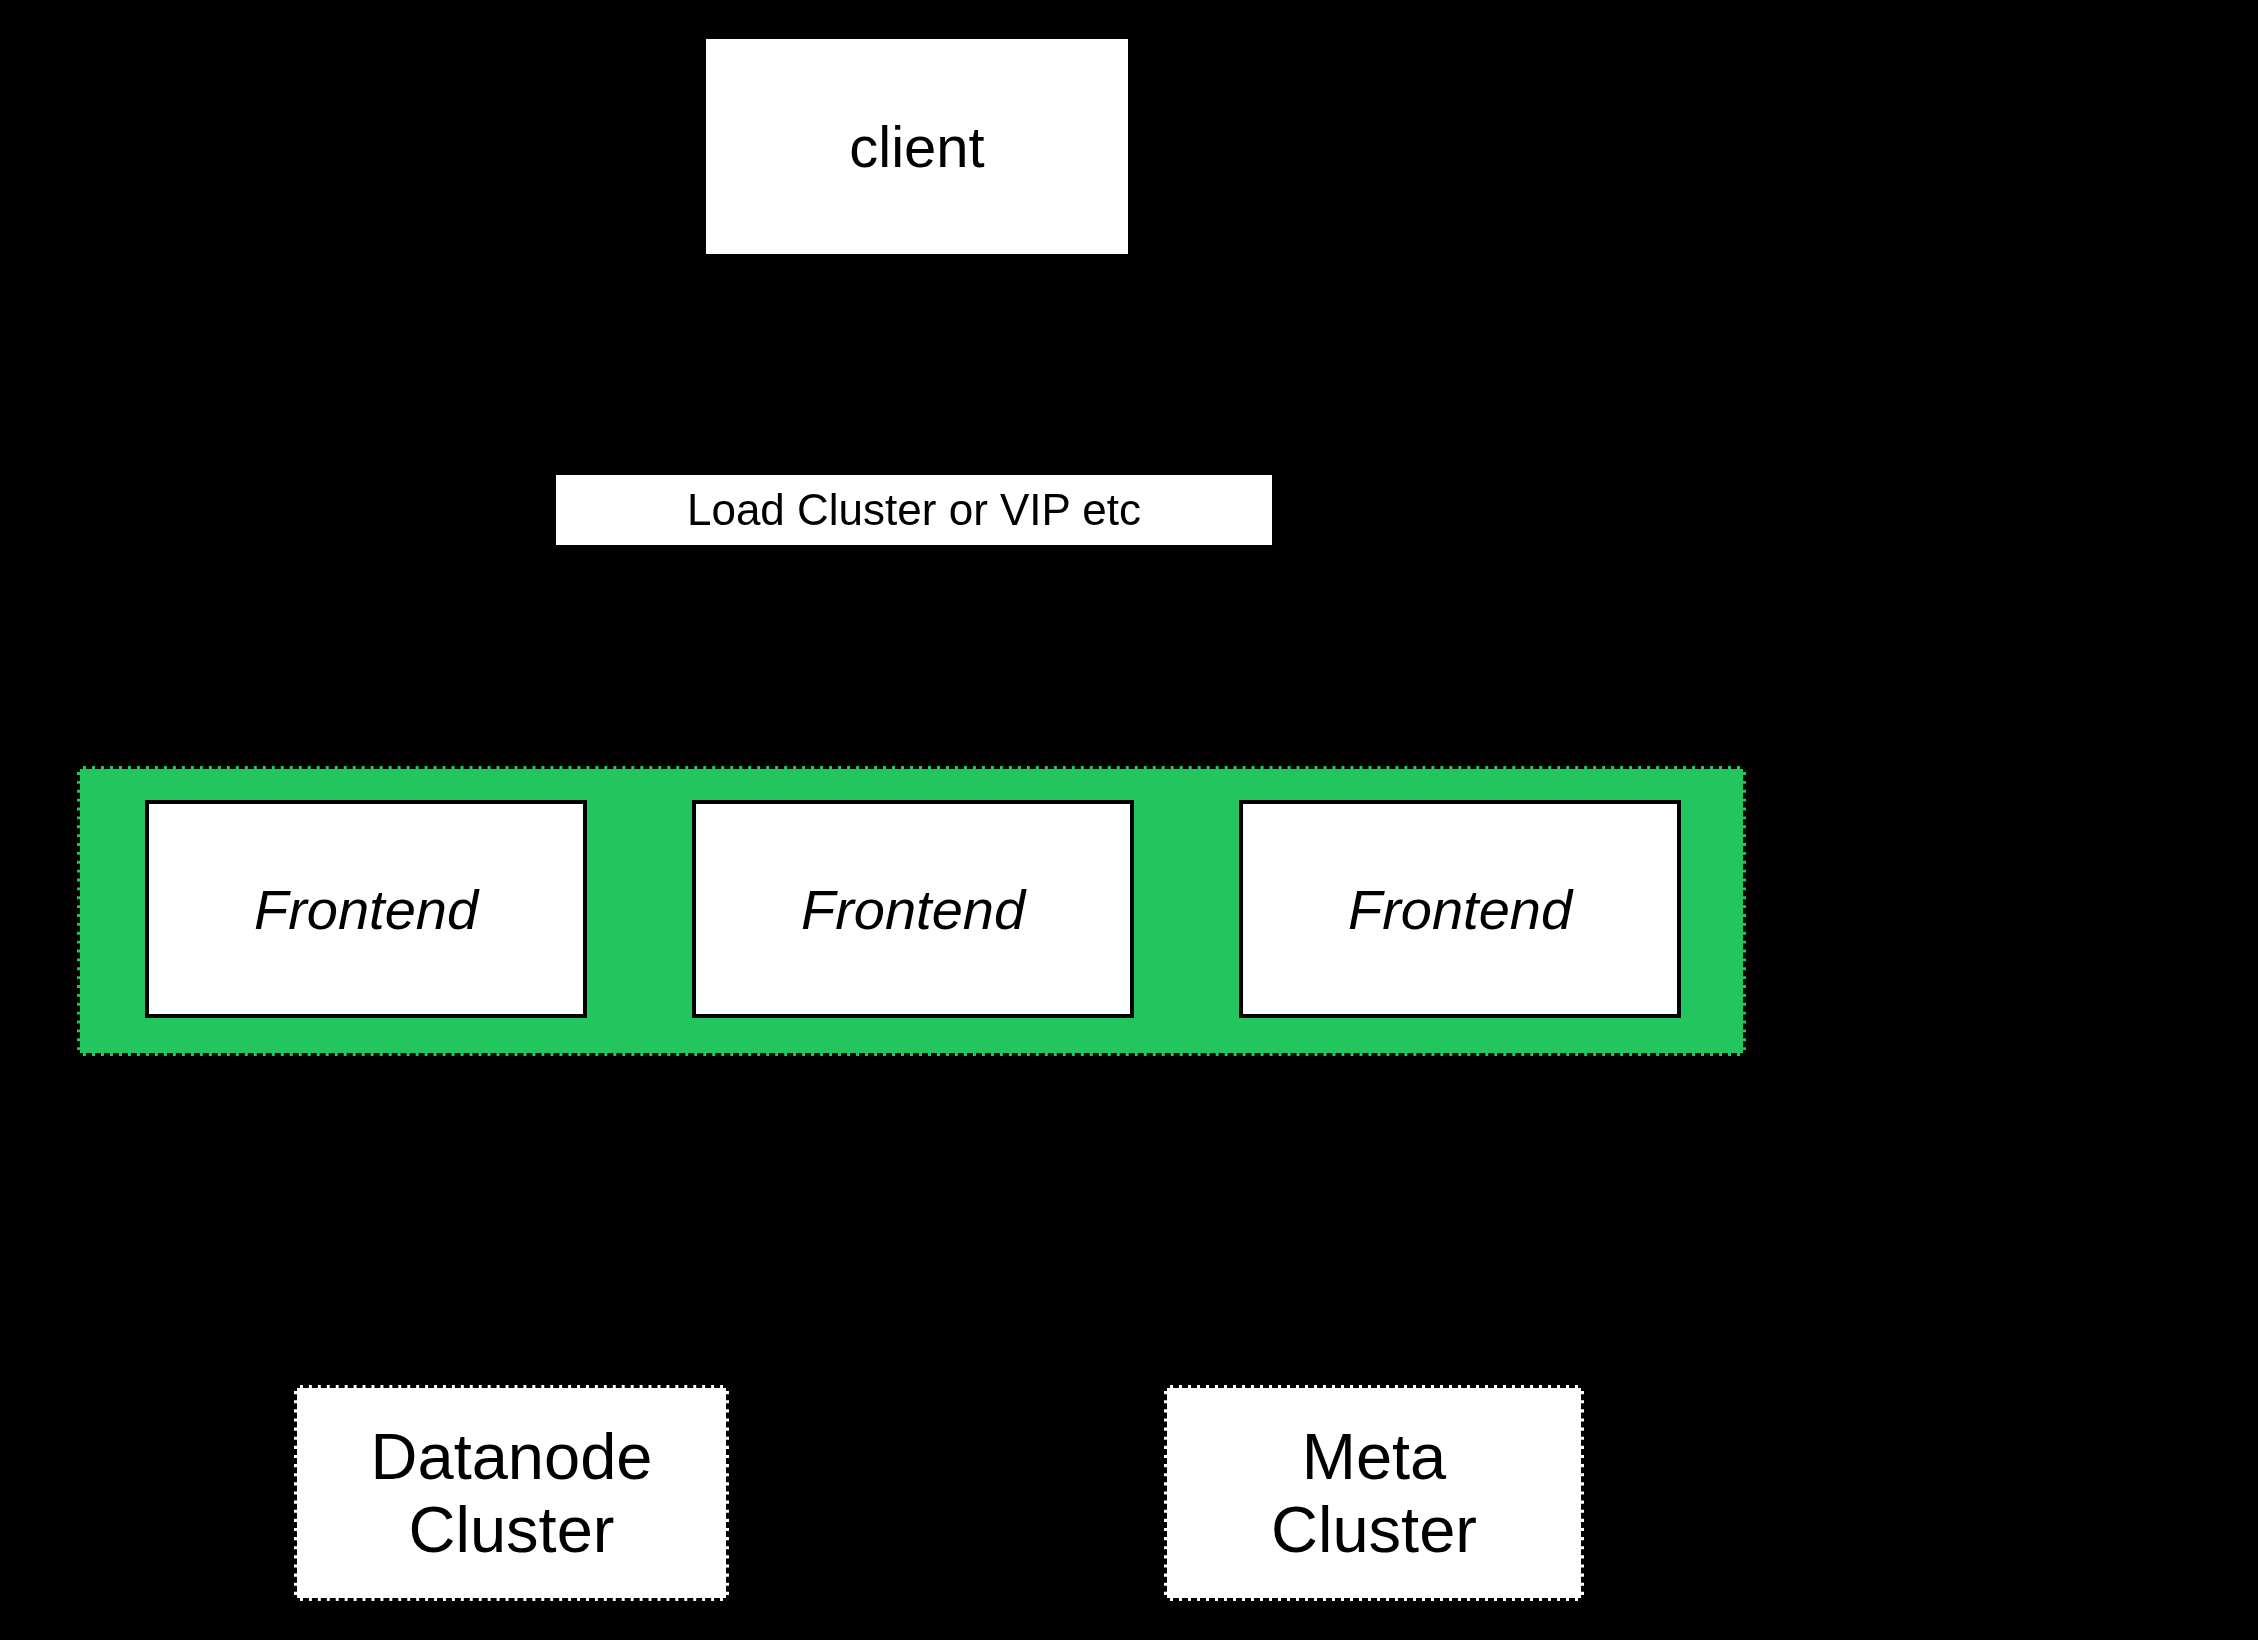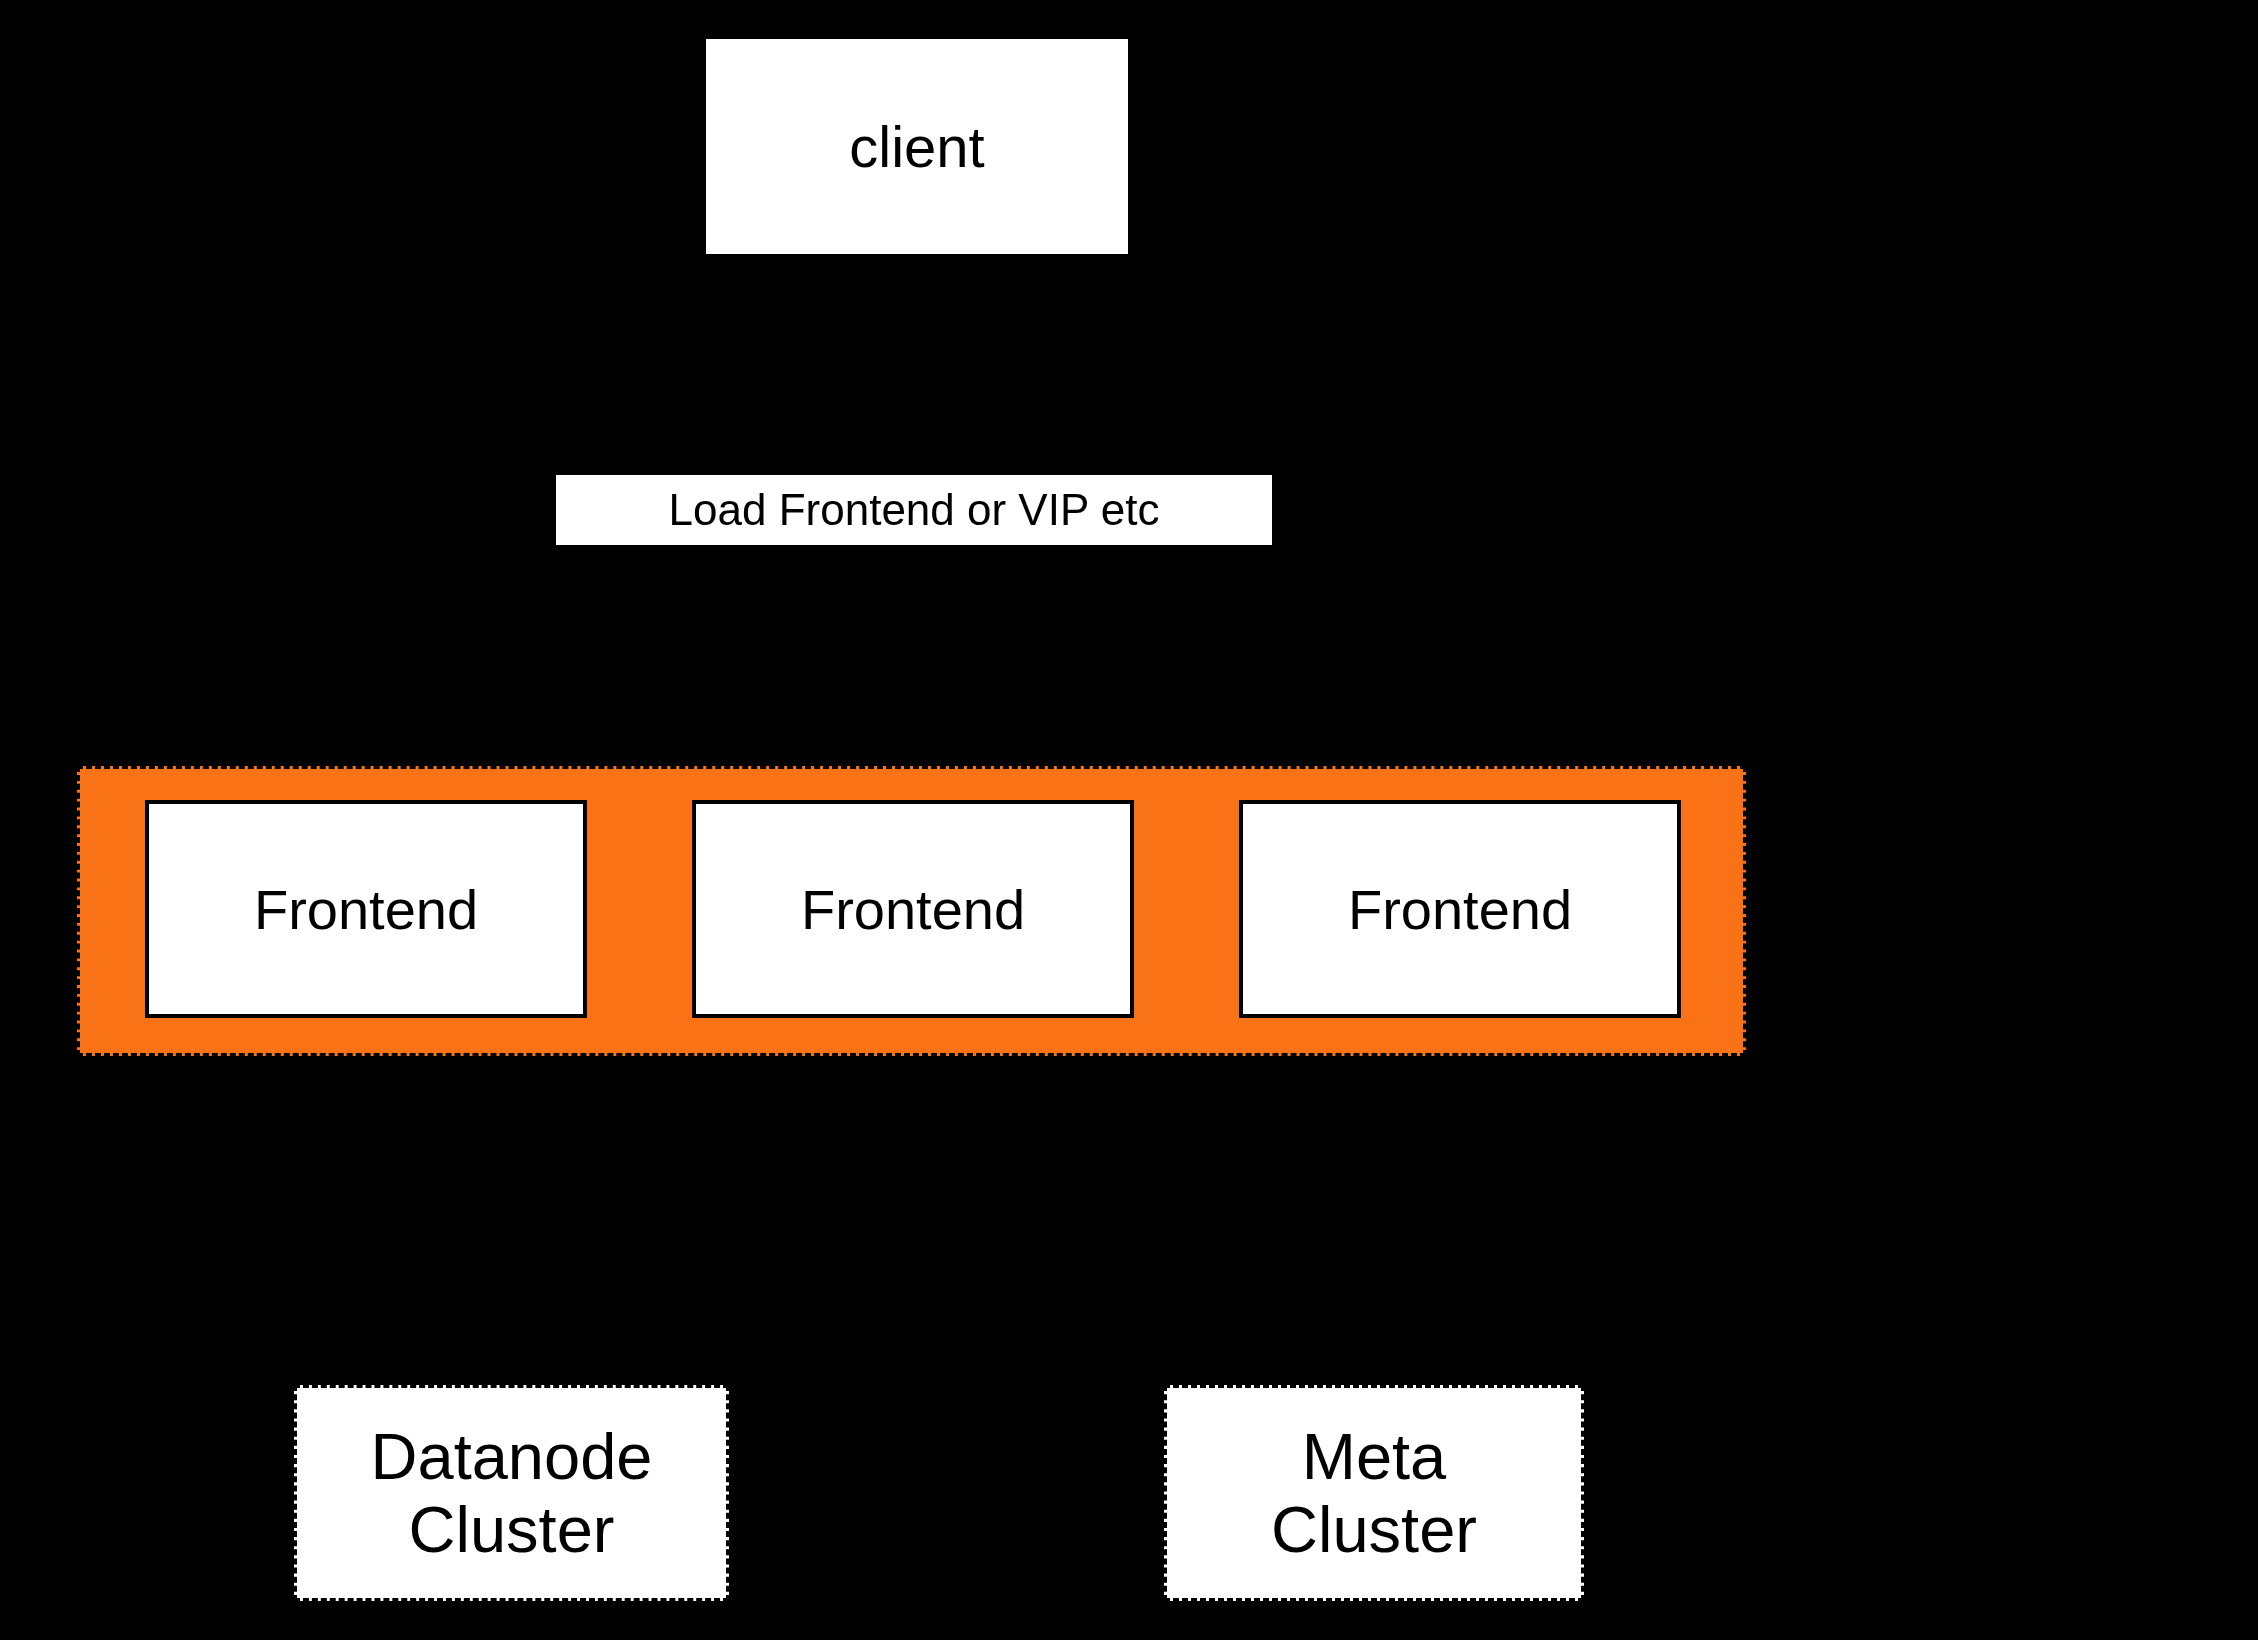--- a/index.html
+++ b/index.html
@@ -41,23 +41,24 @@
     height: 70px;
     font-size: 44px;
   }
   
   .group--frontends {
     position: absolute;
     left: 77px;
     top: 766px;
     width: 1669px;
     height: 290px;
-    background: #f97316;
+    background: #22c55e;
     border: 3.6px dashed #000000;
     box-sizing: border-box;
+    font-style: italic;
   }
   .node--frontend {
     top: 31px;
     width: 442px;
     height: 218px;
     border: 4.5px solid #000000;
     font-size: 56px;
   }
   .node--frontend.fe-1 { left: 65px; }
   .node--frontend.fe-2 { left: 612px; }
@@ -86,21 +87,21 @@
 </head>
 <body>
 
 <div class="stage">
 
   <div class="node node--client">
     <span class="label">client</span>
   </div>
 
   <div class="node node--lb">
-    <span class="label">Load Frontend or VIP etc</span>
+    <span class="label">Load Cluster or VIP etc</span>
   </div>
 
   <div class="group--frontends">
     <div class="node node--frontend fe-1">
       <span class="label">Frontend</span>
     </div>
     <div class="node node--frontend fe-2">
       <span class="label">Frontend</span>
     </div>
     <div class="node node--frontend fe-3">

